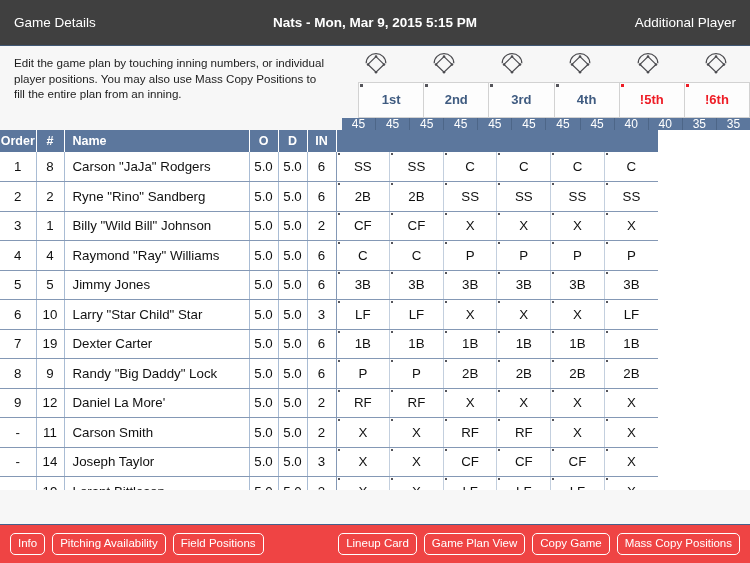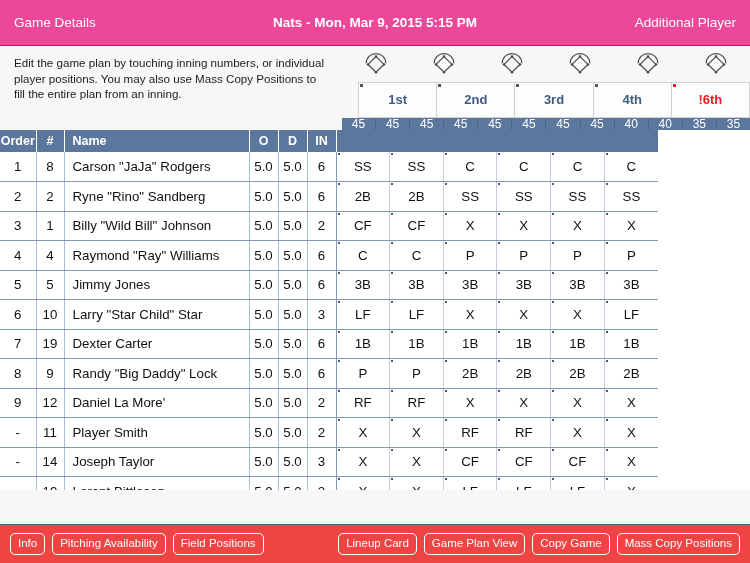--- a/index.html
+++ b/index.html
@@ -13,21 +13,21 @@
     font-family: "Liberation Sans", sans-serif;
     overflow: hidden;
     position: relative;
     color: #1a1a1a;
     -webkit-font-smoothing: antialiased;
   }
 
   
   .navbar {
     height: 46px;
-    background: #ec4899;
+    background: #404040;
     border-bottom: 1px solid #415874;
     display: flex;
     align-items: center;
     justify-content: space-between;
     padding: 16px 14px;
     box-sizing: border-box;
     position: relative;
     z-index: 5;
     gap: 28px;
   }
@@ -312,20 +312,24 @@
         <div class="inning-tab">
           <span class="corner"></span>
           <span>3rd</span>
         </div>
         <div class="inning-tab">
           <span class="corner"></span>
           <span>4th</span>
         </div>
         <div class="inning-tab alert">
           <span class="corner"></span>
+          <span>!5th</span>
+        </div>
+        <div class="inning-tab alert">
+          <span class="corner"></span>
           <span>!6th</span>
         </div>
       </div>
     <div class="pitch-row" id="pitch-row">
         <div class="pitch-cell">45</div>
         <div class="pitch-cell">45</div>
         <div class="pitch-cell">45</div>
         <div class="pitch-cell">45</div>
         <div class="pitch-cell">45</div>
         <div class="pitch-cell">45</div>
@@ -474,21 +478,21 @@
         <td class="c-pos"><span class="dot"></span><span>RF</span></td>
         <td class="c-pos"><span class="dot"></span><span>RF</span></td>
         <td class="c-pos"><span class="dot"></span><span>X</span></td>
         <td class="c-pos"><span class="dot"></span><span>X</span></td>
         <td class="c-pos"><span class="dot"></span><span>X</span></td>
         <td class="c-pos"><span class="dot"></span><span>X</span></td>
       </tr>
       <tr>
         <td class="c-order">-</td>
         <td class="c-num">11</td>
-        <td class="c-name">Player Smith</td>
+        <td class="c-name">Carson Smith</td>
         <td class="c-o">5.0</td>
         <td class="c-d">5.0</td>
         <td class="c-in">2</td>
         <td class="c-pos"><span class="dot"></span><span>X</span></td>
         <td class="c-pos"><span class="dot"></span><span>X</span></td>
         <td class="c-pos"><span class="dot"></span><span>RF</span></td>
         <td class="c-pos"><span class="dot"></span><span>RF</span></td>
         <td class="c-pos"><span class="dot"></span><span>X</span></td>
         <td class="c-pos"><span class="dot"></span><span>X</span></td>
       </tr>

